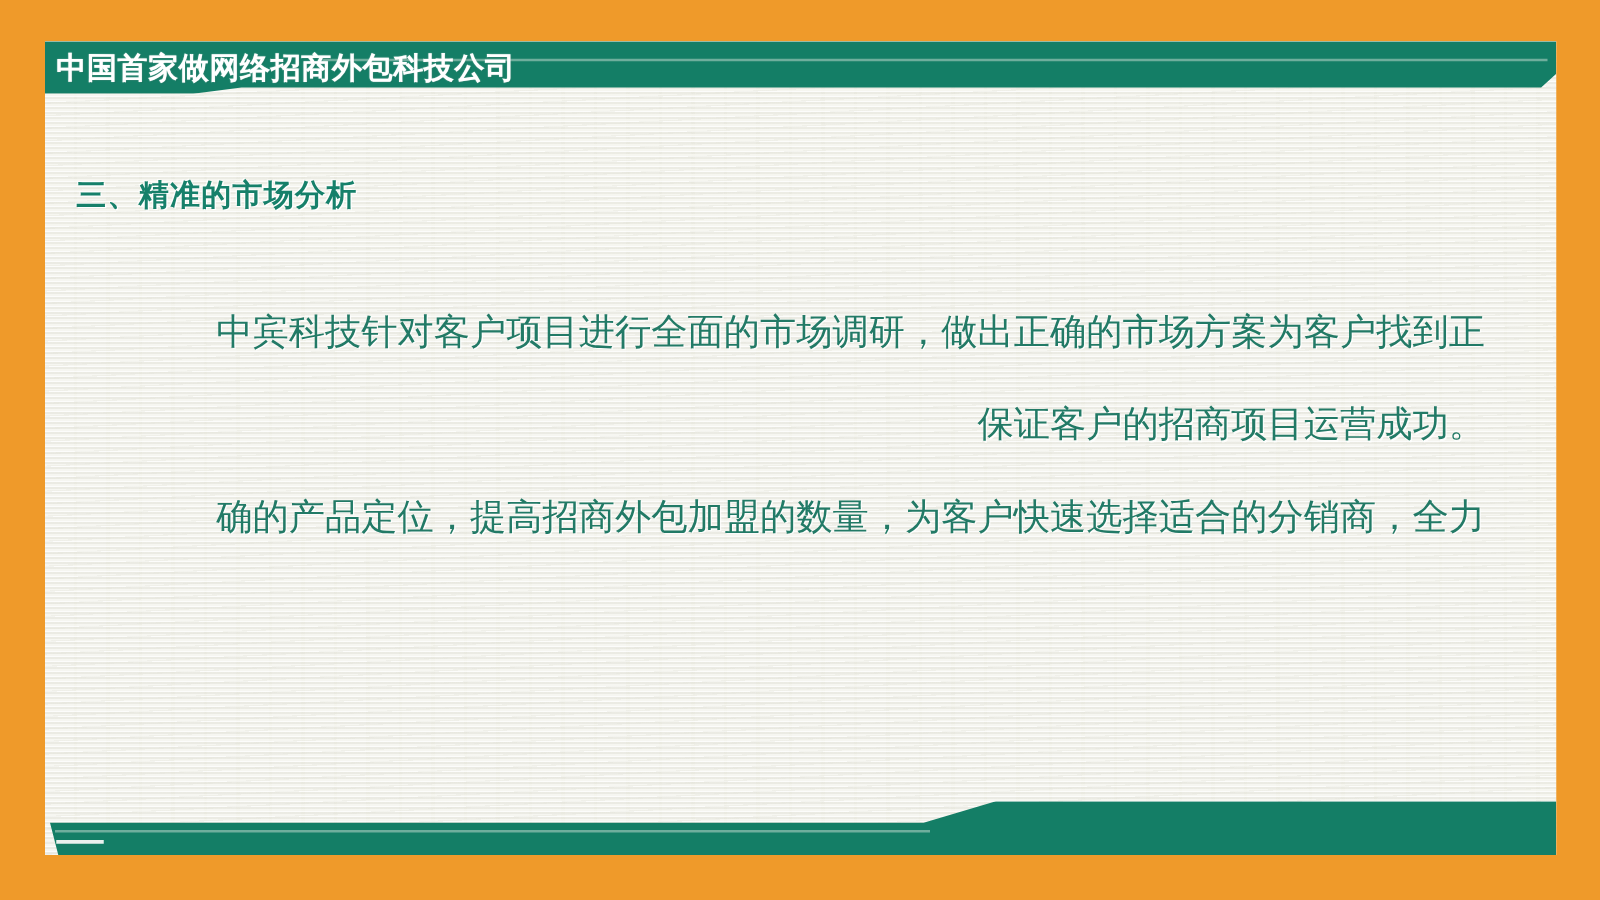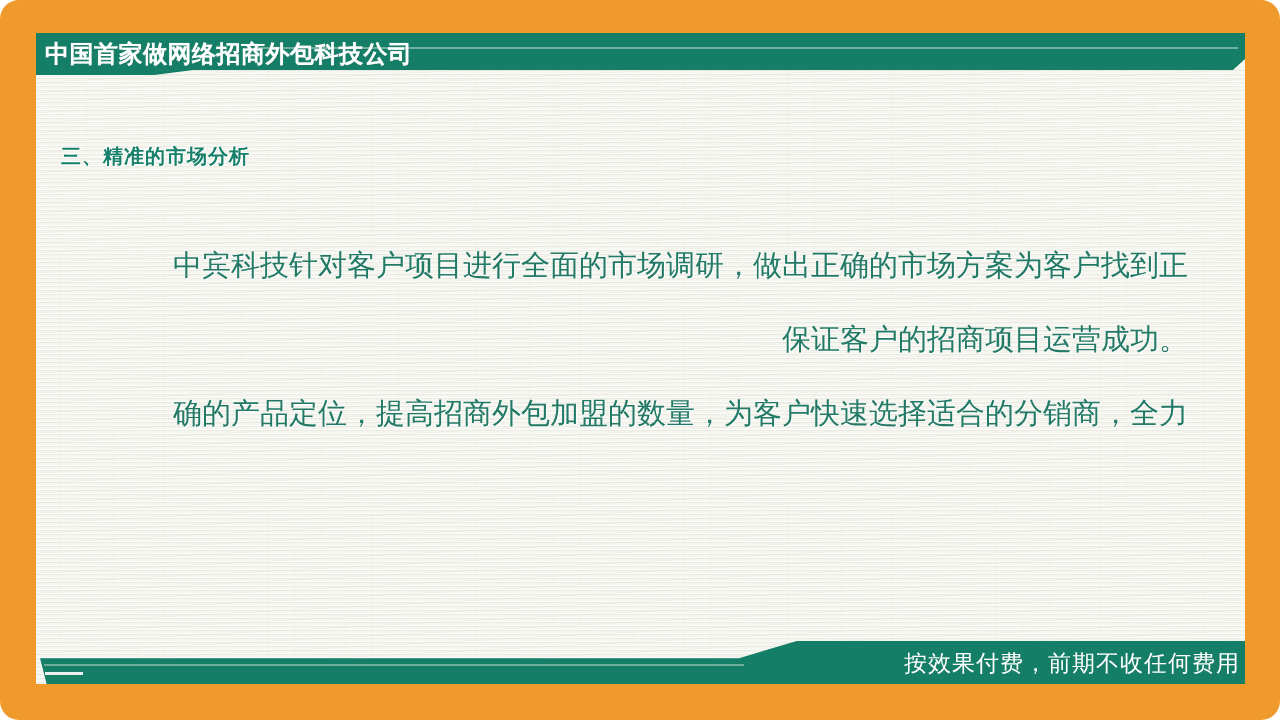--- a/index.html
+++ b/index.html
@@ -12,21 +12,20 @@
     font-family: "Liberation Sans", sans-serif;
   }
 
   
   #slide {
     position: relative;
     width: 1280px;
     height: 720px;
     overflow: hidden;
     background: #ef9a2a;           
-    border-radius: 19px;
   }
 
   
   #paper {
     position: absolute;
     left: 36px;
     top: 33px;
     width: 1209px;
     height: 651px;
     background: #f4f4ef;
@@ -116,21 +115,21 @@
       1px 1px 0 rgba(0,0,0,0.08);
   }
 
   
   #section-heading {
     position: absolute;
     left: 61px;
     top: 136px;
     color: #16806a;
     font-family: "DejaVu Sans", "Liberation Sans", sans-serif;
-    font-size: 20px;
+    font-size: 24px;
     font-weight: bold;
     letter-spacing: 1px;
     line-height: 40px;
     white-space: nowrap;
     text-shadow:
       1px 1px 0 rgba(255,255,255,0.95),
       -1px -1px 0 rgba(255,255,255,0.75);
   }
 
   #body-paragraph {
@@ -218,15 +217,14 @@
 
   <div id="body-paragraph">
     <span class="line">中宾科技针对客户项目进行全面的市场调研，做出正确的市场方案为客户找到正</span>
     <span class="line">保证客户的招商项目运营成功。</span>
     <span class="line">确的产品定位，提高招商外包加盟的数量，为客户快速选择适合的分销商，全力</span>
   </div>
 
   <div id="footer-band"></div>
   <div id="footer-hairline"></div>
   <div id="footer-dash"></div>
-  <div id="footer-text">按效果付费，前期不收任何费用</div>
 
 </div>
 
 </body></html>

